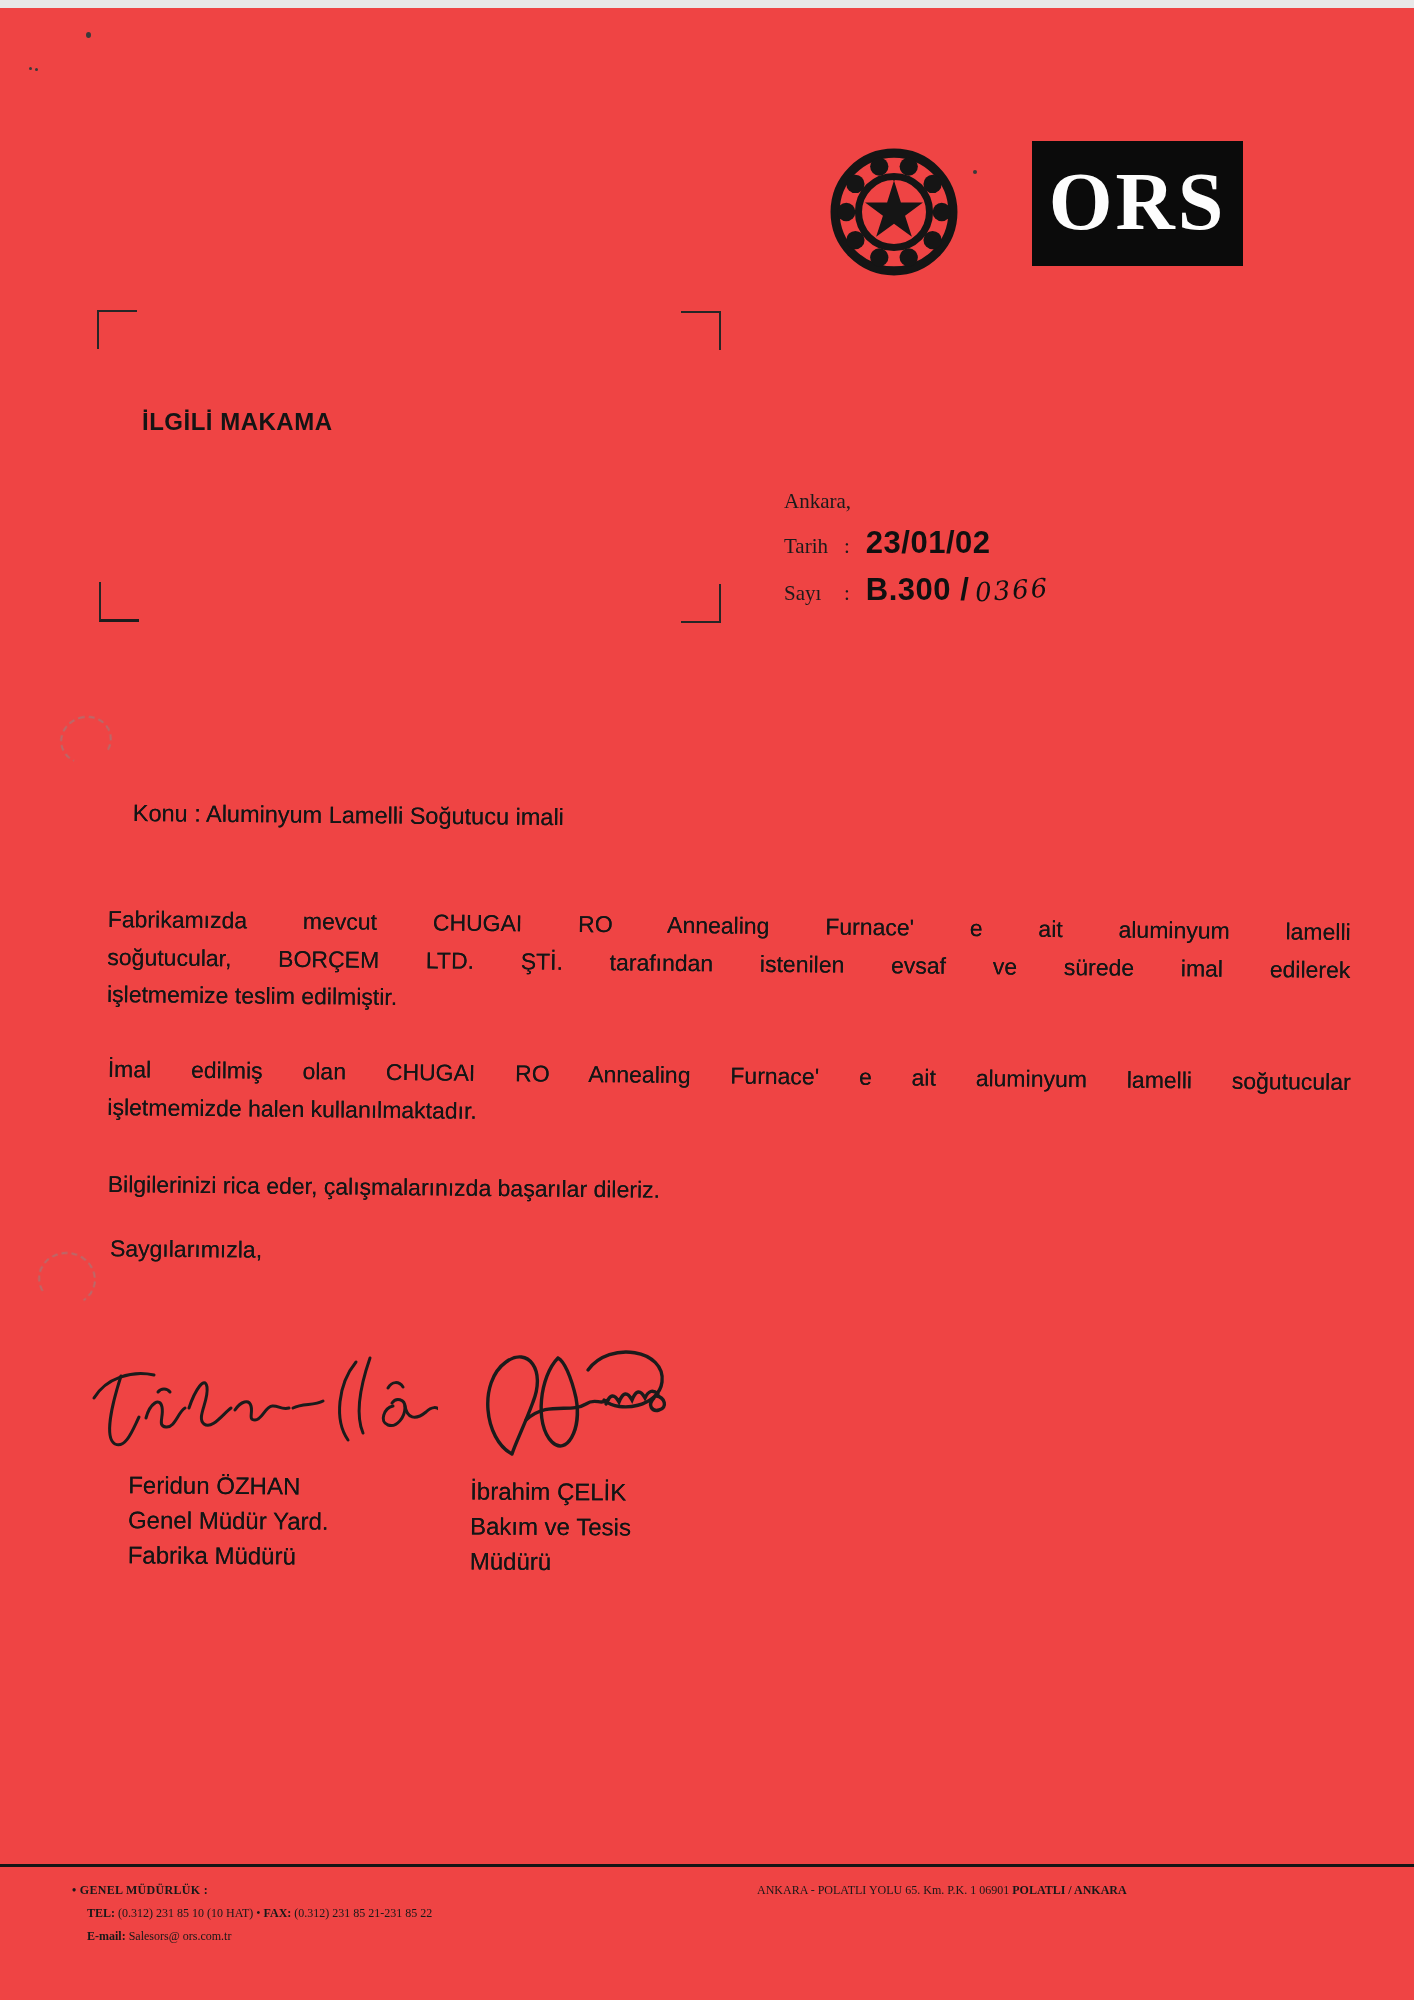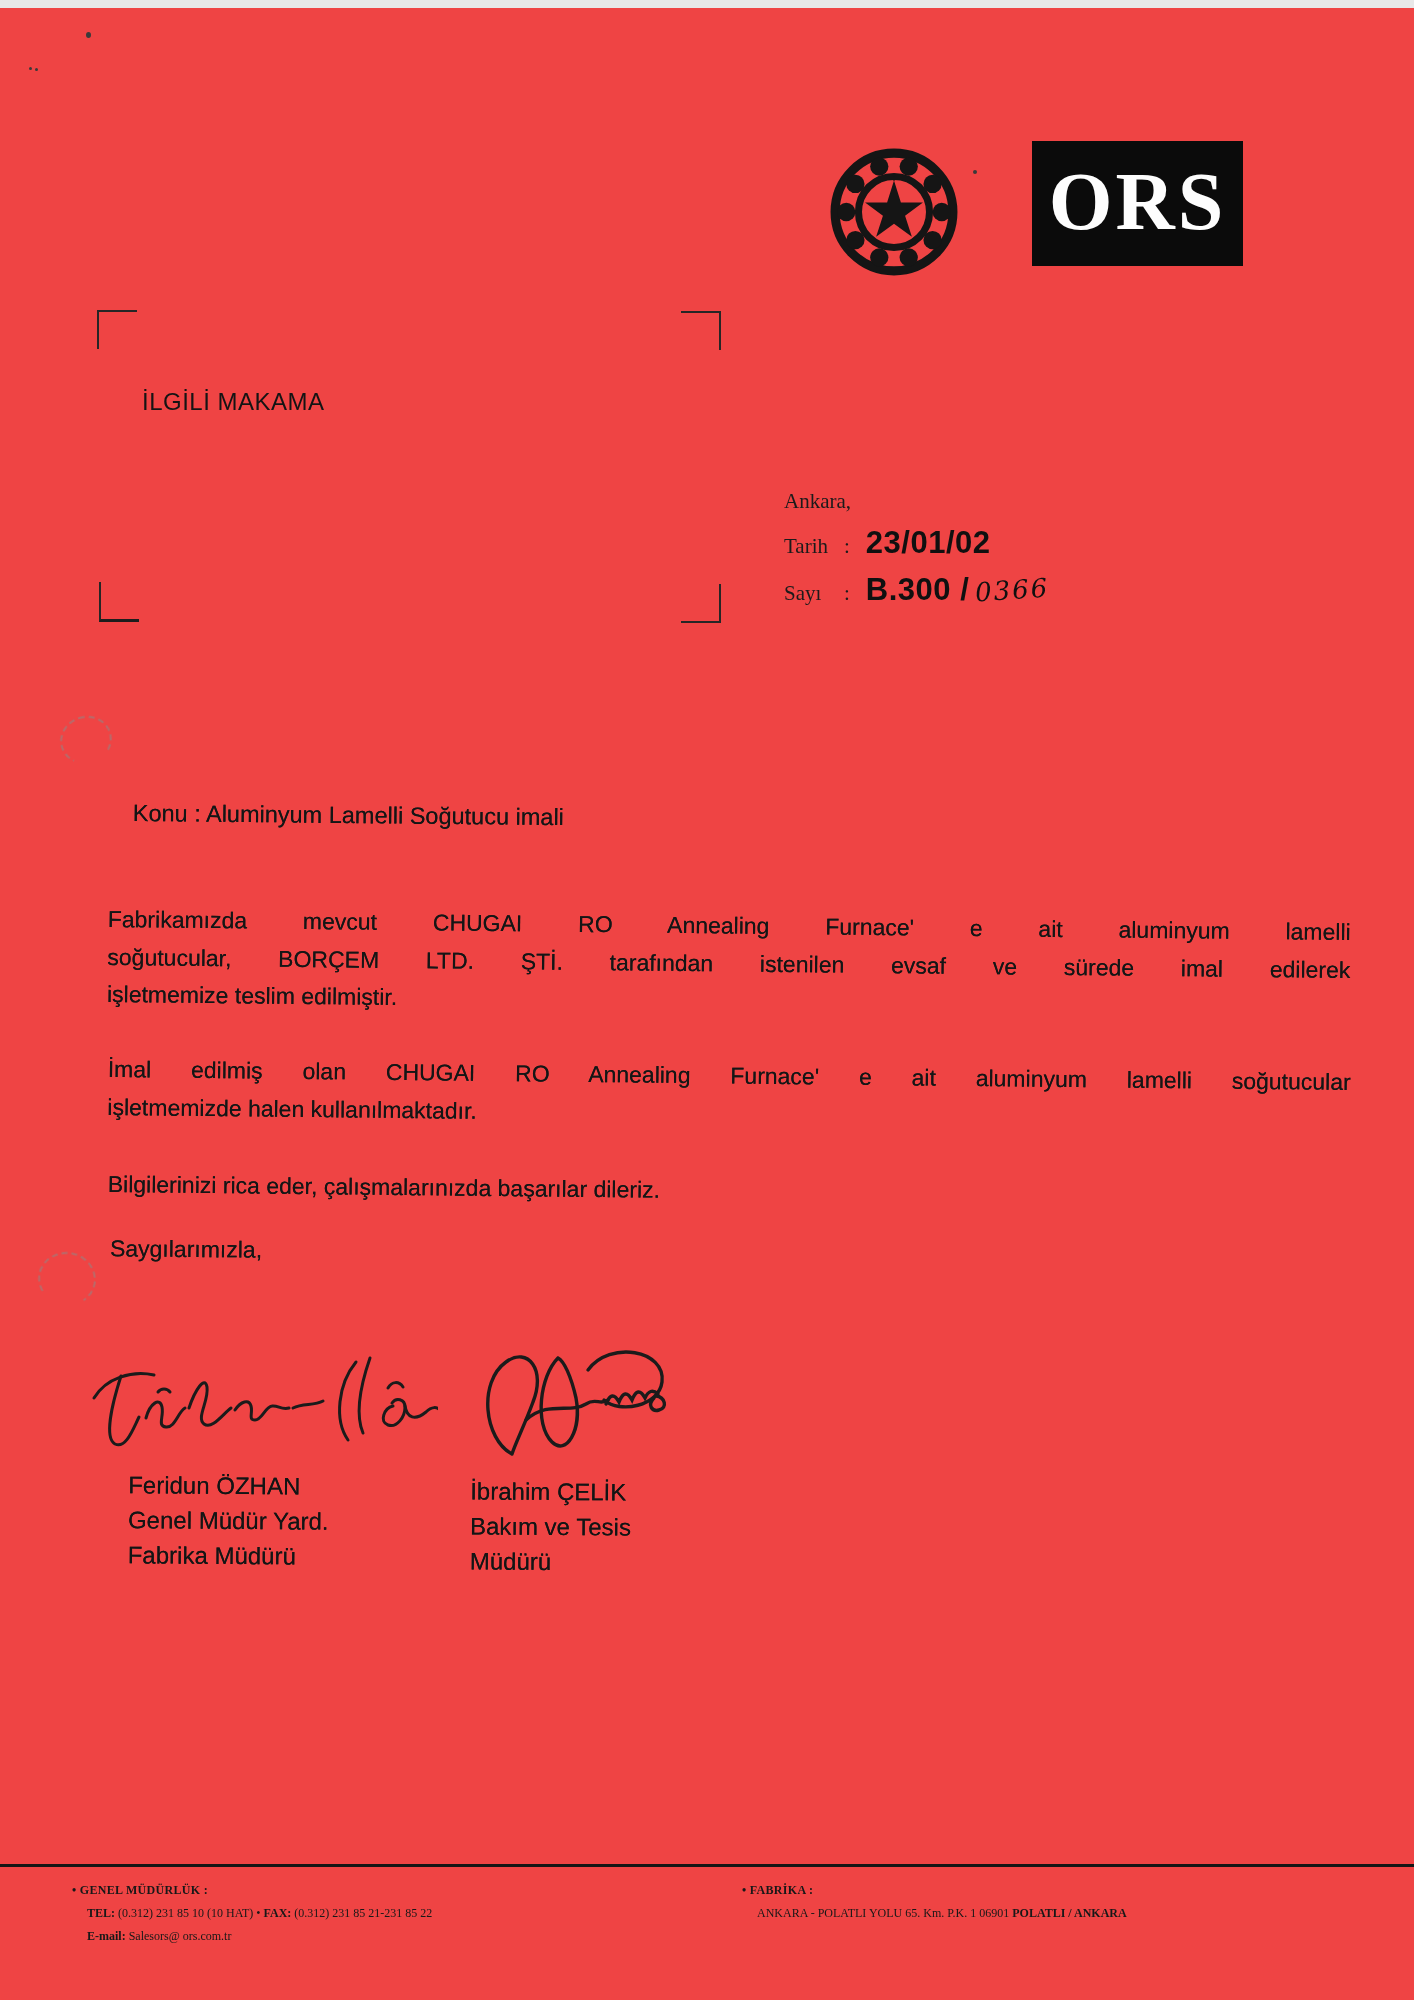--- a/index.html
+++ b/index.html
@@ -33,22 +33,22 @@
   }
 
   
   .corner { position:absolute; width:38px; height:37px; }
   .c-tl { left:97px;  top:302px; border-top:2.5px solid #262626; border-left:2.5px solid #262626; }
   .c-tr { left:681px; top:303px; border-top:2.5px solid #262626; border-right:2.5px solid #262626; }
   .c-bl { left:99px;  top:574px; border-bottom:3px solid #1d1d1d; border-left:2px solid #262626; }
   .c-br { left:681px; top:576px; border-bottom:2.5px solid #262626; border-right:2px solid #262626; }
 
   .recipient {
-    position:absolute; left:142px; top:380px;
-    font-size:24px; font-weight:normal; letter-spacing:.5px; color:#141414;
+    position:absolute; left:142px; top:400px;
+    font-size:24px; font-weight:bold; letter-spacing:.5px; color:#141414;
   }
 
   
   .meta { position:absolute; left:784px; top:481px; }
   .meta-row { margin-bottom:11px; font-family:"Liberation Serif", serif; font-size:21px; color:#1b1b1b; }
   .meta-label { display:inline-block; width:60px; }
   .meta-colon { display:inline-block; margin-right:16px; }
   .meta-value { font-family:"Liberation Sans", sans-serif; font-weight:bold; font-size:31px; letter-spacing:.5px; color:#101010; }
   .handwritten {
     font-family:"DejaVu Serif", serif; font-style:italic; font-weight:normal;
@@ -204,17 +204,16 @@
 
   <div class="footer-rule"></div>
 
   <div class="fcol fcol-left">
     <div class="fhead">• GENEL MÜDÜRLÜK :</div>
     <div class="find"><span class="b">TEL:</span><span> (0.312) 231 85 10 (10 HAT) • </span><span class="b">FAX:</span><span> (0.312) 231 85 21-231 85 22</span></div>
     <div class="find"><span class="b">E-mail:</span><span> Salesors@ ors.com.tr</span></div>
   </div>
 
   <div class="fcol fcol-right">
-    <div class="fhead">• FABRİKA :</div>
     <div class="find"><span>ANKARA - POLATLI YOLU 65. Km. P.K. 1 06901 </span><span class="b">POLATLI / ANKARA</span></div>
   </div>
 
 </div>
 
 </body></html>

